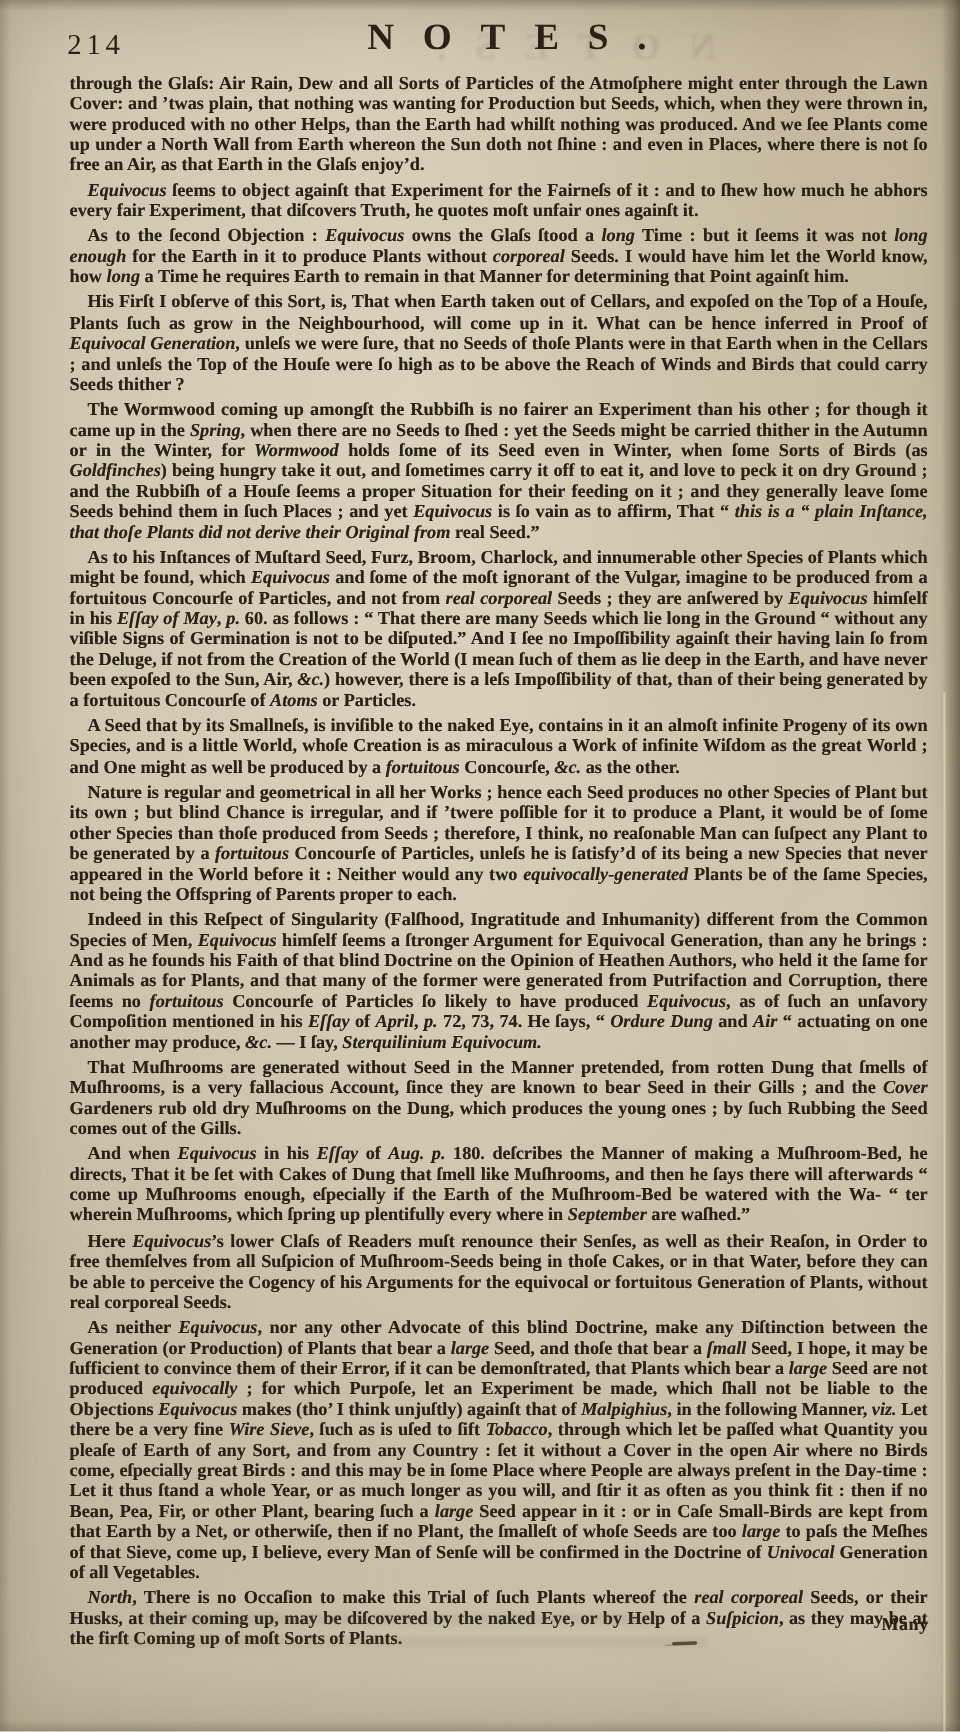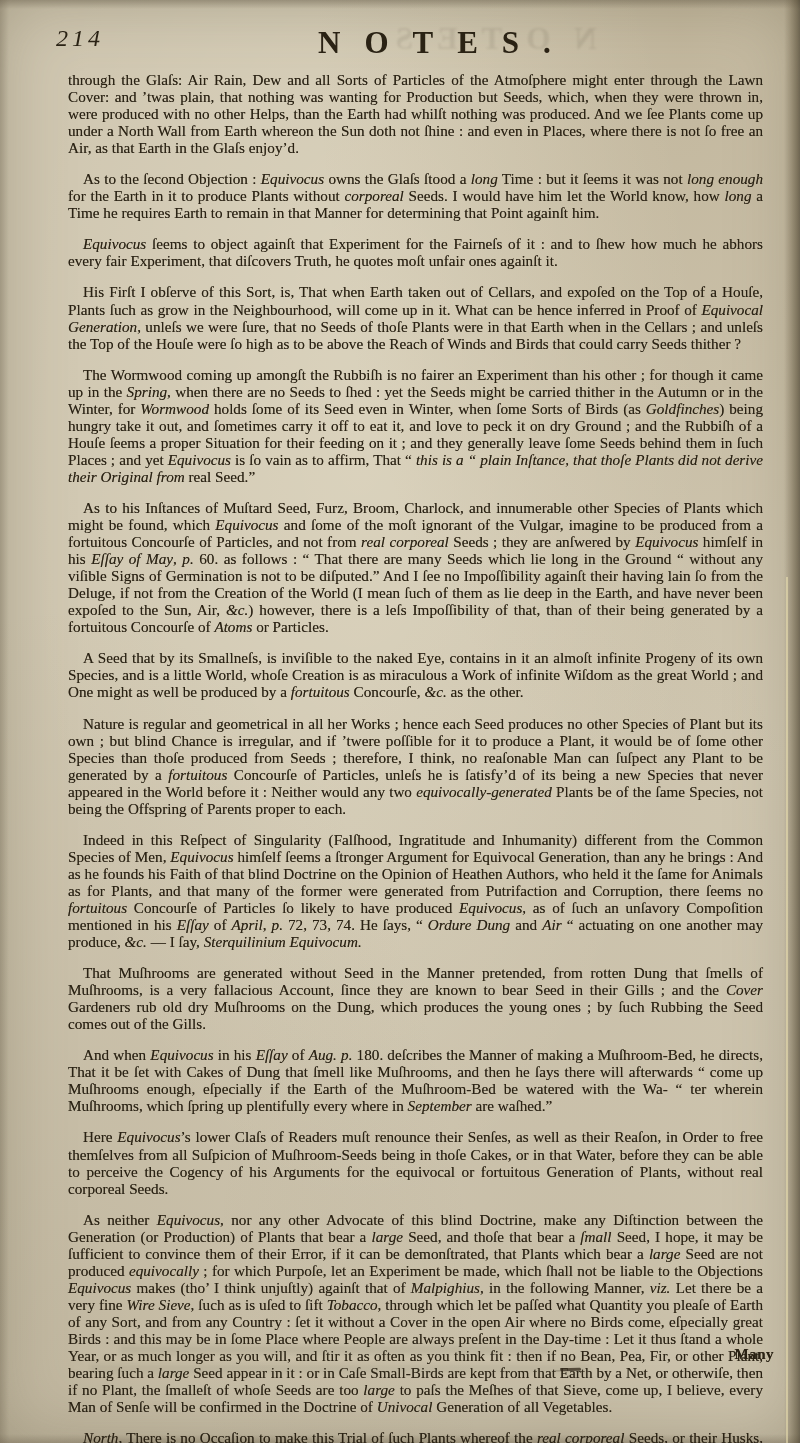--- a/index.html
+++ b/index.html
@@ -18,30 +18,30 @@
   .edge-top{position:absolute;top:0;left:0;width:100%;height:9px;
     background:linear-gradient(to bottom, rgba(105,95,75,0.45), rgba(0,0,0,0));}
   .edge-left{position:absolute;top:0;left:0;width:9px;height:100%;
     background:linear-gradient(to right, rgba(105,95,75,0.32), rgba(0,0,0,0));}
   .edge-bottom{position:absolute;bottom:0;left:0;width:100%;height:9px;
     background:linear-gradient(to top, rgba(105,95,75,0.35), rgba(0,0,0,0));}
   .edge-right{position:absolute;top:0;right:0;width:16px;height:100%;
     background:linear-gradient(to right, rgba(0,0,0,0), rgba(112,100,76,0.35) 40%, rgba(84,74,52,0.55) 80%, rgba(66,58,42,0.62));}
   .edge-right-line{position:absolute;top:40%;right:12px;width:2px;height:60%;
     background:rgba(238,228,178,0.55);}
-  .pagenum{position:absolute;left:56px;top:25px;font-size:24px;letter-spacing:4px;font-style:italic;}
-  .running-head{position:absolute;left:306px;top:13px;margin:12px;white-space:nowrap;
+  .pagenum{position:absolute;left:56px;top:25px;font-size:24px;letter-spacing:4px;}
+  .running-head{position:absolute;left:306px;top:13px;margin:0;white-space:nowrap;
     font-size:31px;font-weight:600;letter-spacing:24px;text-align:center;}
   .show-through{position:absolute;left:340px;top:21px;white-space:nowrap;
     font-size:31px;font-weight:600;letter-spacing:24px;
     transform:scaleX(-1);opacity:0.09;filter:blur(1.2px);}
   .text-block{position:absolute;left:54px;top:57px;width:723px;
     text-align:justify;font-size:15.2px;line-height:17.05px;
     text-shadow:0 0 0.5px rgba(42,34,20,0.55);}
-  .para{margin:14px;text-indent:15px;}
+  .para{margin:4px;text-indent:15px;font-weight:bold;}
   .para.no-indent{text-indent:0;}
   .para i{font-style:italic;}
   .catchword{position:absolute;right:26px;top:1346px;font-size:15px;font-weight:700;
     letter-spacing:0.5px;text-shadow:0 0 0.5px rgba(42,34,20,0.6);}
   .speck-dash{position:absolute;left:560px;top:1368px;width:21px;height:3px;
     background:rgba(45,35,22,0.75);border-radius:2px;transform:rotate(-2deg);
     box-shadow:-7px 1px 0 -1px rgba(45,35,22,0.35);}
   .ghost-line{position:absolute;left:120px;top:1345px;width:430px;height:9px;
     background:rgba(110,105,85,0.12);filter:blur(2px);}
   .ghost-line.two{left:90px;top:1364px;width:500px;opacity:0.8;}
@@ -55,22 +55,22 @@
   <div class="edge-bottom"></div>
   <div class="edge-right"></div>
   <div class="edge-right-line"></div>
 
   <span class="show-through">NOTES.</span>
   <span class="pagenum">214</span>
   <h1 class="running-head">NOTES.</h1>
 
   <div class="text-block" id="text-block">
       <p class="para no-indent">through the Glaſs: Air Rain, Dew and all Sorts of Particles of the Atmoſphere might enter through the Lawn Cover: and ’twas plain, that nothing was wanting for Production but Seeds, which, when they were thrown in, were produced with no other Helps, than the Earth had whilſt nothing was produced. And we ſee Plants come up under a North Wall from Earth whereon the Sun doth not ſhine : and even in Places, where there is not ſo free an Air, as that Earth in the Glaſs enjoy’d.</p>
+      <p class="para"><i>Equivocus</i> ſeems to object againſt that Experiment for the Fairneſs of it : and to ſhew how much he abhors every fair Experiment, that diſcovers Truth, he quotes moſt unfair ones againſt it.</p>
       <p class="para">As to the ſecond Objection : <i>Equivocus</i> owns the Glaſs ſtood a <i>long</i> Time : but it ſeems it was not <i>long enough</i> for the Earth in it to produce Plants without <i>corporeal</i> Seeds.  I would have him let the World know, how <i>long</i> a Time he requires Earth to remain in that Manner for determining that Point againſt him.</p>
-      <p class="para"><i>Equivocus</i> ſeems to object againſt that Experiment for the Fairneſs of it : and to ſhew how much he abhors every fair Experiment, that diſcovers Truth, he quotes moſt unfair ones againſt it.</p>
       <p class="para">His Firſt I obſerve of this Sort, is, That when Earth taken out of Cellars, and expoſed on the Top of a Houſe, Plants ſuch as grow in the Neighbourhood, will come up in it.  What can be hence inferred in Proof of <i>Equivocal Generation</i>, unleſs we were ſure, that no Seeds of thoſe Plants were in that Earth when in the Cellars ; and unleſs the Top of the Houſe were ſo high as to be above the Reach of Winds and Birds that could carry Seeds thither ?</p>
       <p class="para">The Wormwood coming up amongſt the Rubbiſh is no fairer an Experiment than his other ; for though it came up in the <i>Spring</i>, when there are no Seeds to ſhed :  yet the Seeds might be carried thither in the Autumn or in the Winter, for <i>Wormwood</i> holds ſome of its Seed even in Winter, when ſome Sorts of Birds (as <i>Goldfinches</i>) being hungry take it out, and ſometimes carry it off to eat it, and love to peck it on dry Ground ; and the Rubbiſh of a Houſe ſeems a proper Situation for their feeding on it ; and they generally leave ſome Seeds behind them in ſuch Places ; and yet <i>Equivocus</i> is ſo vain as to affirm, That “ <i>this is a “ plain Inſtance, that thoſe Plants did not derive their Original from</i> real Seed.”</p>
       <p class="para">As to his Inſtances of Muſtard Seed, Furz, Broom, Charlock, and innumerable other Species of Plants which might be found, which <i>Equivocus</i> and ſome of the moſt ignorant of the Vulgar, imagine to be produced from a fortuitous Concourſe of Particles, and not from <i>real corporeal</i> Seeds ; they are anſwered by <i>Equivocus</i> himſelf in his <i>Eſſay of May</i>, <i>p.</i> 60. as follows : “ That there are many Seeds which lie long in the Ground “ without any viſible Signs of Germination is not to be diſputed.”  And I ſee no Impoſſibility againſt their having lain ſo from the Deluge, if not from the Creation of the World (I mean ſuch of them as lie deep in the Earth, and have never been expoſed to the Sun, Air, <i>&amp;c.</i>) however, there is a leſs Impoſſibility of that, than of their being generated by a fortuitous Concourſe of <i>Atoms</i> or Particles.</p>
       <p class="para">A Seed that by its Smallneſs, is inviſible to the naked Eye, contains in it an almoſt infinite Progeny of its own Species, and is a little World, whoſe Creation is as miraculous a Work of infinite Wiſdom as the great World ; and One might as well be produced by a <i>fortuitous</i> Concourſe, <i>&amp;c.</i> as the other.</p>
       <p class="para">Nature is regular and geometrical in all her Works ; hence each Seed produces no other Species of Plant but its own ; but blind Chance is irregular, and if ’twere poſſible for it to produce a Plant, it would be of ſome other Species than thoſe produced from Seeds ; therefore, I think, no reaſonable Man can ſuſpect any Plant to be generated by a <i>fortuitous</i> Concourſe of Particles, unleſs he is ſatisfy’d of its being a new Species that never appeared in the World before it :  Neither would any two <i>equivocally-generated</i> Plants be of the ſame Species, not being the Offspring of Parents proper to each.</p>
       <p class="para">Indeed in this Reſpect of Singularity (Falſhood, Ingratitude and Inhumanity) different from the Common Species of Men, <i>Equivocus</i> himſelf ſeems a ſtronger Argument for Equivocal Generation, than any he brings :  And as he founds his Faith of that blind Doctrine on the Opinion of Heathen Authors, who held it the ſame for Animals as for Plants, and that many of the former were generated from Putrifaction and Corruption, there ſeems no <i>fortuitous</i> Concourſe of Particles ſo likely to have produced <i>Equivocus</i>, as of ſuch an unſavory Compoſition mentioned in his <i>Eſſay</i> of <i>April</i>, <i>p.</i> 72, 73, 74.  He ſays, “ <i>Ordure Dung</i> and <i>Air</i> “ actuating on one another may produce, <i>&amp;c.</i> — I ſay, <i>Sterquilinium Equivocum.</i></p>
       <p class="para">That Muſhrooms are generated without Seed in the Manner pretended, from rotten Dung that ſmells of Muſhrooms, is a very fallacious Account, ſince they are known to bear Seed in their Gills ; and the <i>Cover</i> Gardeners rub old dry Muſhrooms on the Dung, which produces the young ones ; by ſuch Rubbing the Seed comes out of the Gills.</p>
       <p class="para">And when <i>Equivocus</i> in his <i>Eſſay</i> of <i>Aug. p.</i> 180. deſcribes the Manner of making a Muſhroom-Bed, he directs, That it be ſet with Cakes of Dung that ſmell like Muſhrooms, and then he ſays there will afterwards “ come up Muſhrooms enough, eſpecially if the Earth of the Muſhroom-Bed be watered with the Wa- “ ter wherein Muſhrooms, which ſpring up plentifully every where in <i>September</i> are waſhed.”</p>
       <p class="para">Here <i>Equivocus</i>’s lower Claſs of Readers muſt renounce their Senſes, as well as their Reaſon, in Order to free themſelves from all Suſpicion of Muſhroom-Seeds being in thoſe Cakes, or in that Water, before they can be able to perceive the Cogency of his Arguments for the equivocal or fortuitous Generation of Plants, without real corporeal Seeds.</p>
       <p class="para">As neither <i>Equivocus</i>, nor any other Advocate of this blind Doctrine, make any Diſtinction between the Generation (or Production) of Plants that bear a <i>large</i> Seed, and thoſe that bear a <i>ſmall</i> Seed, I hope, it may be ſufficient to convince them of their Error, if it can be demonſtrated, that Plants which bear a <i>large</i> Seed are not produced <i>equivocally</i> ; for which Purpoſe, let an Experiment be made, which ſhall not be liable to the Objections <i>Equivocus</i> makes (tho’ I think unjuſtly) againſt that of <i>Malpighius</i>, in the following Manner, <i>viz.</i> Let there be a very fine <i>Wire Sieve</i>, ſuch as is uſed to ſift <i>Tobacco</i>, through which let be paſſed what Quantity you pleaſe of Earth of any Sort, and from any Country :  ſet it without a Cover in the open Air where no Birds come, eſpecially great Birds :  and this may be in ſome Place where People are always preſent in the Day-time :  Let it thus ſtand a whole Year, or as much longer as you will, and ſtir it as often as you think fit :  then if no Bean, Pea, Fir, or other Plant, bearing ſuch a <i>large</i> Seed appear in it :  or in Caſe Small-Birds are kept from that Earth by a Net, or otherwiſe, then if no Plant, the ſmalleſt of whoſe Seeds are too <i>large</i> to paſs the Meſhes of that Sieve, come up, I believe, every Man of Senſe will be confirmed in the Doctrine of <i>Univocal</i> Generation of all Vegetables.</p>

